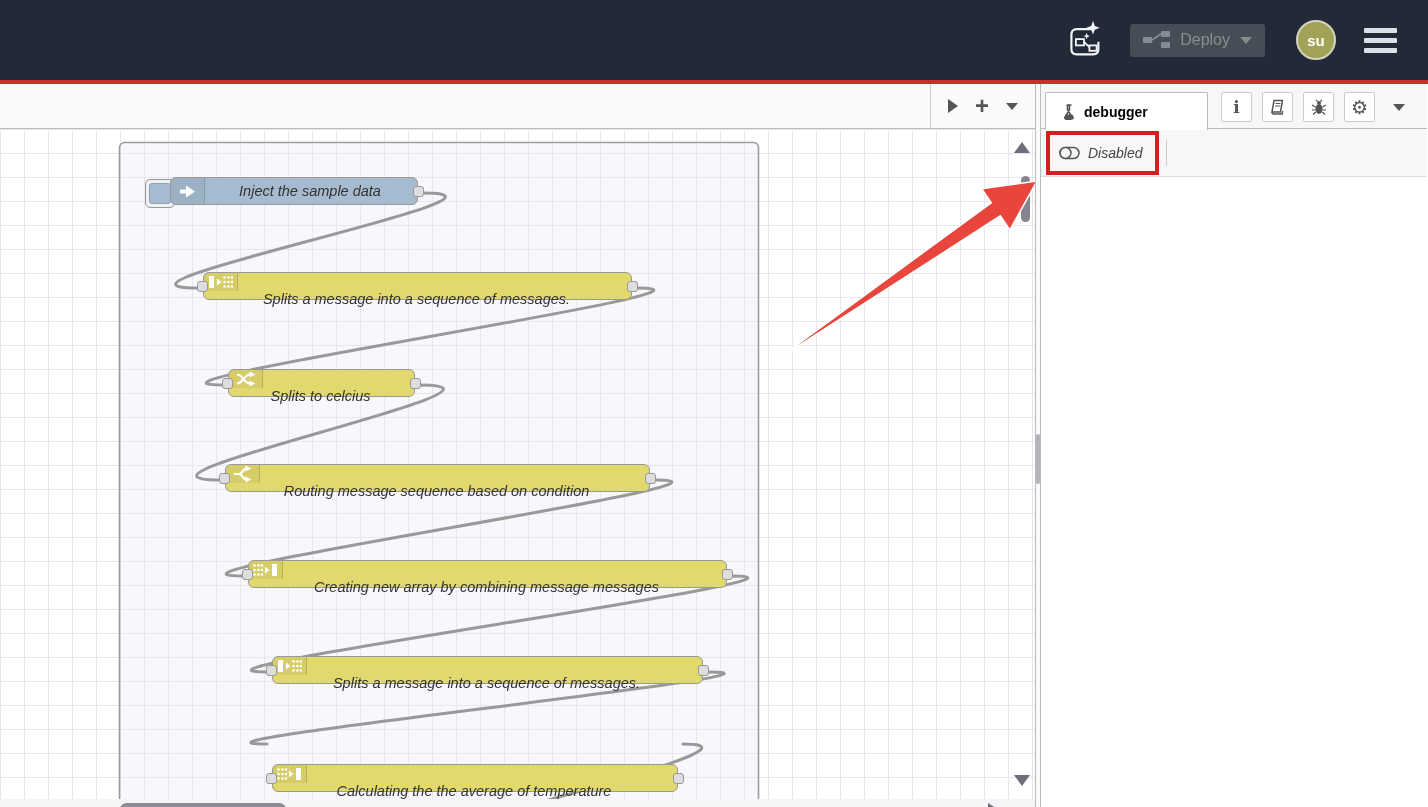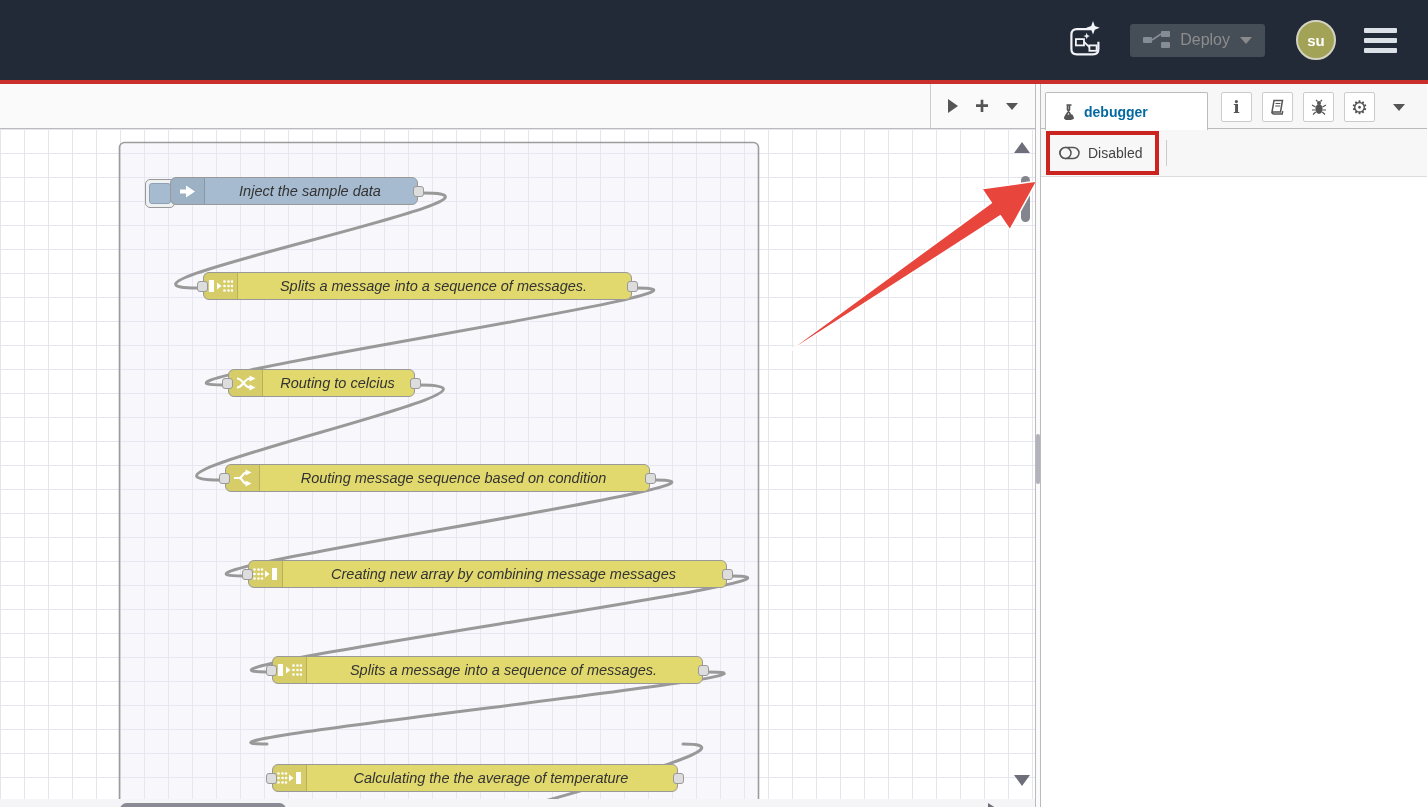--- a/index.html
+++ b/index.html
@@ -44,21 +44,21 @@
   
   .canvas { position:relative; height:670px; background:#fff; overflow:hidden;
     background-image:linear-gradient(#e5e5f0 1px, transparent 1px),
                      linear-gradient(90deg,#e5e5f0 1px, transparent 1px);
     background-size:24px 24px; }
   .flow-svg, .overlay-svg { position:absolute; left:0; top:0; }
   .overlay-svg { pointer-events:none; }
 
   .node { position:absolute; height:28px; border:1.5px solid #999; border-radius:6px;
     display:flex; align-items:center; font-style:italic; font-size:14.5px; color:#333; cursor:pointer; }
-  .node-yellow { background:#e2d96e; }
+  .node-yellow { background:#e2d96e;flex-direction:column; }
   .node-blue { background:#a6bbcf; }
   .icon-cell { width:34px; align-self:stretch; display:flex; align-items:center; justify-content:center;
     background:rgba(0,0,0,0.05); border-right:1px solid rgba(0,0,0,0.14); border-radius:4px 0 0 4px; }
   .node .lbl { flex:1; text-align:center; padding:0 10px 0 8px; white-space:nowrap; }
   .port { position:absolute; width:11px; height:11px; background:#ddd; border:1.5px solid #999;
     border-radius:3px; top:calc(50% - 5.5px); cursor:crosshair; }
   .port-in { left:-7px; }
   .port-out { right:-7px; }
   .inject-btn { position:absolute; left:145px; top:50px; width:30px; height:29px;
     background:#eef0f2; border:1.5px solid #999; border-radius:5px; cursor:pointer; }
@@ -73,32 +73,32 @@
   .v-thumb { position:absolute; left:1021px; top:47px; width:9px; height:46px; background:#84848e; border-radius:5px; }
   .hscroll { position:relative; height:22px; background:#f5f5f7; }
   .h-thumb { position:absolute; left:120px; top:4px; width:166px; height:13px; background:#8b8b95; border-radius:7px; }
   .h-right { position:absolute; left:988px; top:4px; width:0; height:0;
     border-top:7px solid transparent; border-bottom:7px solid transparent; border-left:11px solid #6e6e7a; }
 
   
   .sb-header { height:45px; background:#f7f7f7; border-bottom:1px solid #bbb; position:relative; }
   .sb-tab { position:absolute; left:4px; top:8px; width:163px; height:38px; background:#fff;
     border:1px solid #bbb; border-bottom:none; border-radius:2px 2px 0 0; display:flex;
-    align-items:center; gap:8px; padding-left:16px; font-weight:bold; font-size:14px; color:#0369a1; z-index:2; }
+    align-items:center; gap:8px; padding-left:16px; font-weight:bold; font-size:14px; color:#000000; z-index:2; }
   .sb-buttons { position:absolute; left:180px; top:8px; display:flex; align-items:center; gap:10px; }
   .sb-btn { width:31px; height:30px; background:#fff; border:1px solid #ccc; border-radius:2px;
     display:flex; align-items:center; justify-content:center; color:#555; cursor:pointer; }
   .info-glyph { font-family:"DejaVu Serif", serif; font-weight:bold; font-size:17px; }
   .gear-glyph { font-size:19px; line-height:19px; }
   .sb-chev { margin-left:8px; width:0; height:0; border-left:6px solid transparent;
     border-right:6px solid transparent; border-top:7px solid #555; }
   .disabled-row { height:48px; background:#f7f7f7; border-bottom:1px solid #ddd;
     display:flex; align-items:center; padding-left:5px; }
   .red-box { border:4px solid #cb2420; display:inline-flex; gap:8px;
-    height:44px; padding:0 13px 0 9px; }
+    height:44px; padding:0 13px 0 9px;font-style:italic; }
   .disabled-btn { display:inline-flex; align-items:center; gap:8px; font-size:14px; color:#444; cursor:pointer; }
   .vsep { width:1px; height:26px; background:#ccc; margin-left:7px; }
   .sb-body { flex:1; background:#fff; }
 </style>
 </head>
 <body>
 
 <div class="header">
   <div class="header-right">
     <svg class="ai-icon" viewBox="0 0 40 44">
@@ -192,21 +192,21 @@
 
       <div class="node node-yellow" style="left:228px; top:240px; width:187px;">
         <div class="icon-cell">
           <svg width="20" height="18" viewBox="0 0 20 18">
             <path d="M1,4.5 C7,4.5 8,13.5 14,13.5" stroke="#fff" stroke-width="2.2" fill="none"></path>
             <path d="M1,13.5 C7,13.5 8,4.5 14,4.5" stroke="#fff" stroke-width="2.2" fill="none"></path>
             <path d="M13.5,1.5 l6,3 -6,3 z" fill="#fff"></path>
             <path d="M13.5,10.5 l6,3 -6,3 z" fill="#fff"></path>
           </svg>
         </div>
-        <span class="lbl">Routing to celcius</span>
+        <span class="lbl">Splits to celcius</span>
         <span class="port port-in"></span>
         <span class="port port-out"></span>
       </div>
 
       <div class="node node-yellow" style="left:225px; top:335px; width:425px;">
         <div class="icon-cell">
           <svg width="20" height="18" viewBox="0 0 20 18">
             <path d="M1,9 h5 C10,9 9,4 13,3.5" stroke="#fff" stroke-width="2.2" fill="none"></path>
             <path d="M6,9 C10,9 9,14 13,14.5" stroke="#fff" stroke-width="2.2" fill="none"></path>
             <path d="M12.5,0.5 l6,3 -6,3 z" fill="#fff"></path>

